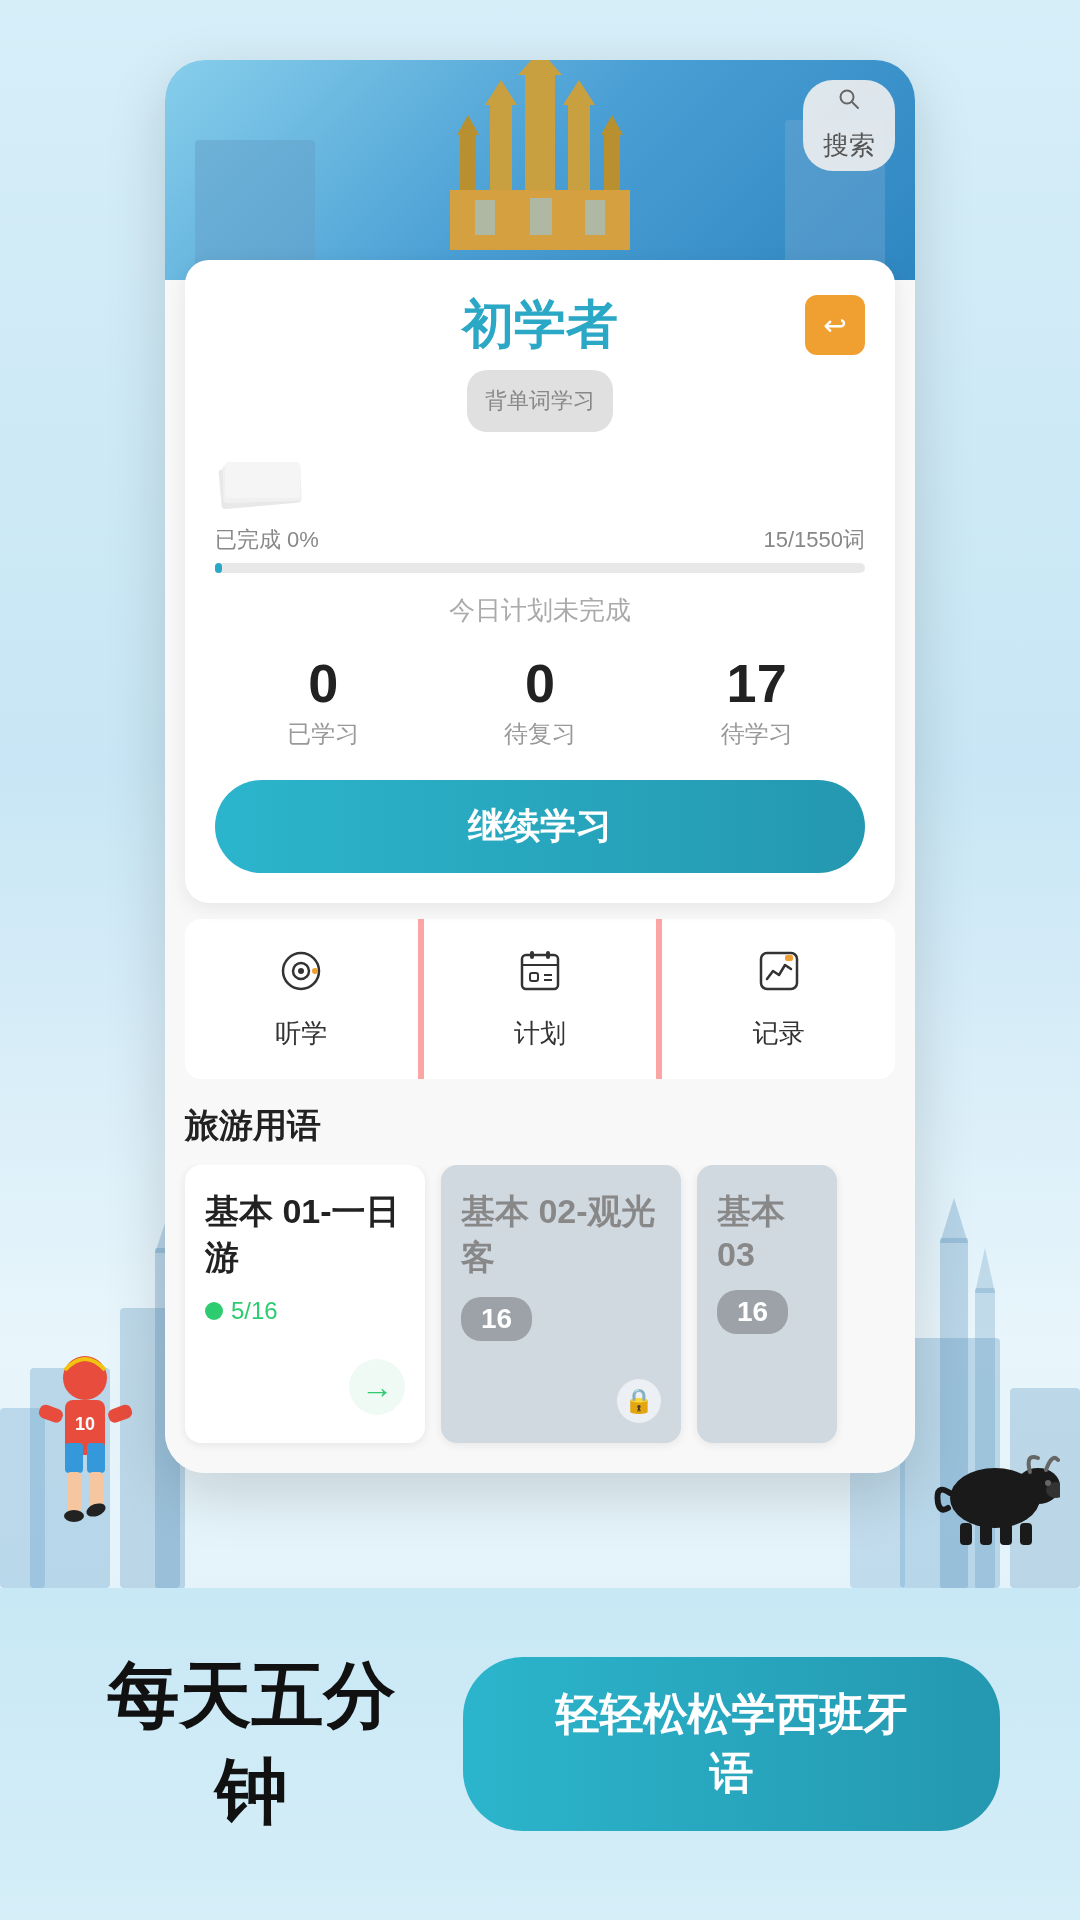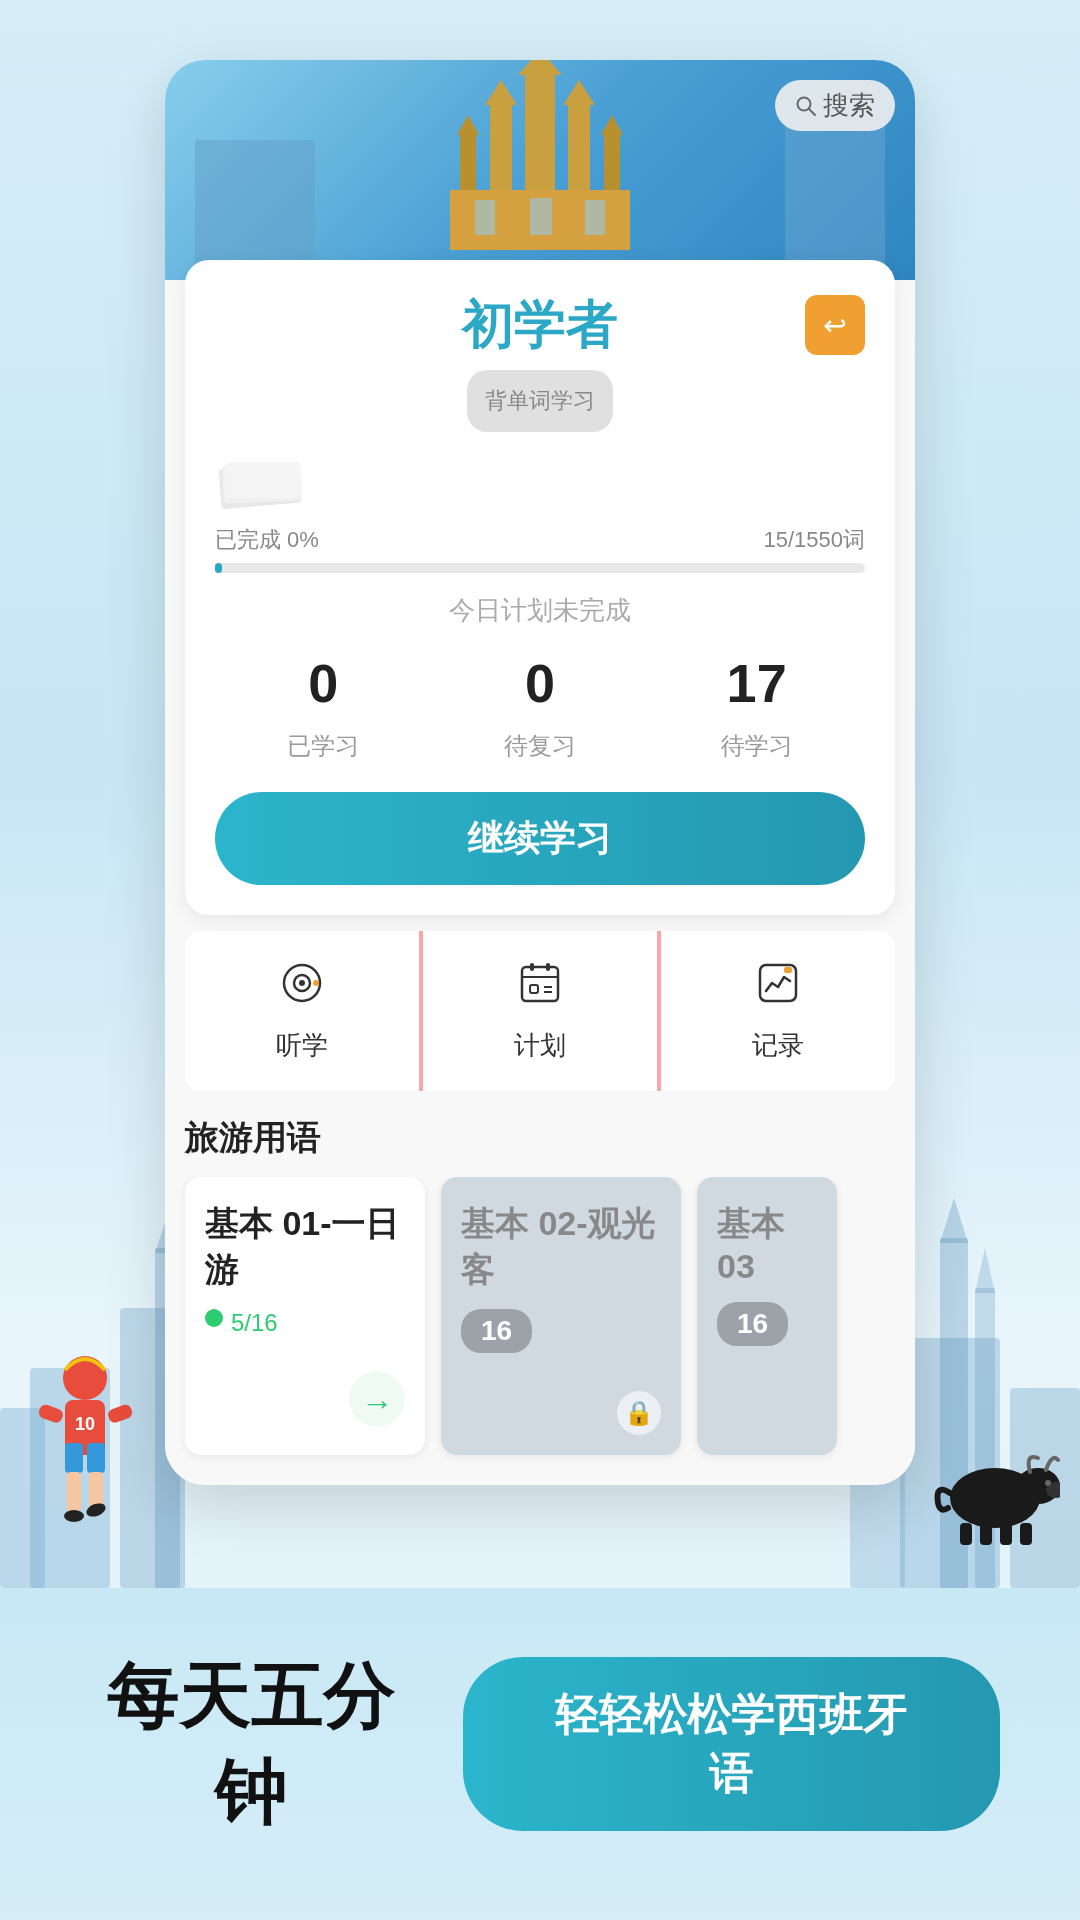--- a/index.html
+++ b/index.html
@@ -98,24 +98,25 @@
     
     .search-btn {
       position: absolute;
       top: 20px;
       right: 20px;
       background: rgba(240,240,240,0.9);
       border-radius: 30px;
       padding: 8px 20px;
       display: flex;
       align-items: center;
-      gap: 6px;
+      gap: 18px;
       font-size: 26px;
       color: #555;
       cursor: pointer;
+      flex-direction: column;
     }
 
     
     .main-content {
       background: #f8f8f8;
       padding: 0;
     }
 
     
     .learning-card {
@@ -217,21 +218,21 @@
 
     .stat-number {
       font-size: 54px;
       font-weight: bold;
       color: #222;
     }
 
     .stat-label {
       font-size: 24px;
       color: #999;
-      margin-top: 16px;
+      margin-top: 4px;
     }
 
     
     .continue-btn {
       width: 100%;
       background: linear-gradient(90deg, #2bb5cc, #2498b0);
       color: white;
       font-size: 36px;
       font-weight: bold;
       padding: 22px;
@@ -251,21 +252,21 @@
       overflow: hidden;
     }
 
     .icon-menu-item {
       flex: 1;
       display: flex;
       flex-direction: column;
       align-items: center;
       padding: 28px 20px;
       cursor: pointer;
-      border-right: 4px solid #fca5a5;
+      border-right: 6px solid #fca5a5;
     }
 
     .icon-menu-item:last-child {
       border-right: none;
     }
 
     .icon-menu-icon {
       font-size: 48px;
       margin-bottom: 10px;
       color: #333;
@@ -314,20 +315,21 @@
 
     .lesson-card-title {
       font-size: 34px;
       font-weight: bold;
       color: #222;
       margin-bottom: 16px;
     }
 
     .lesson-progress {
       display: flex;
+      align-items: center;
       gap: 8px;
       font-size: 24px;
       color: #2ecc71;
     }
 
     .progress-dot {
       width: 18px;
       height: 18px;
       background: #2ecc71;
       border-radius: 50%;

